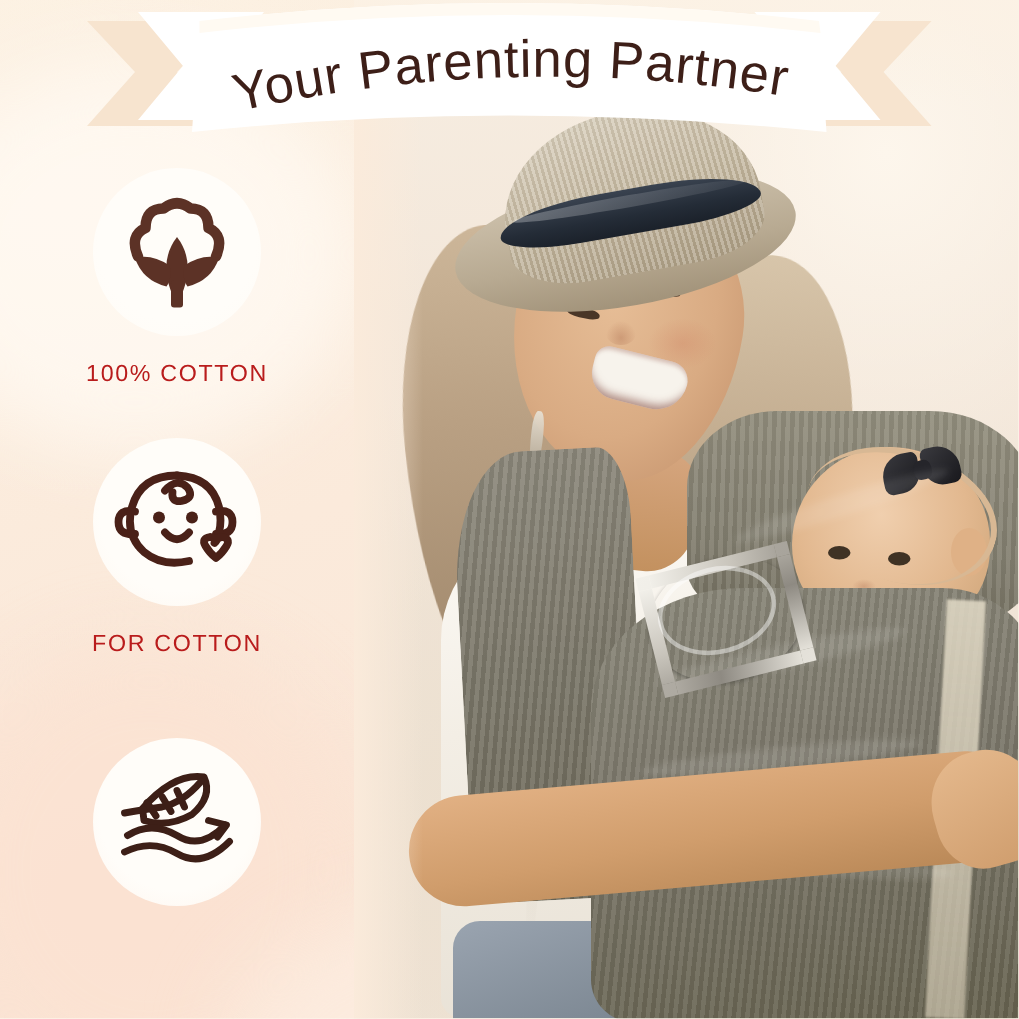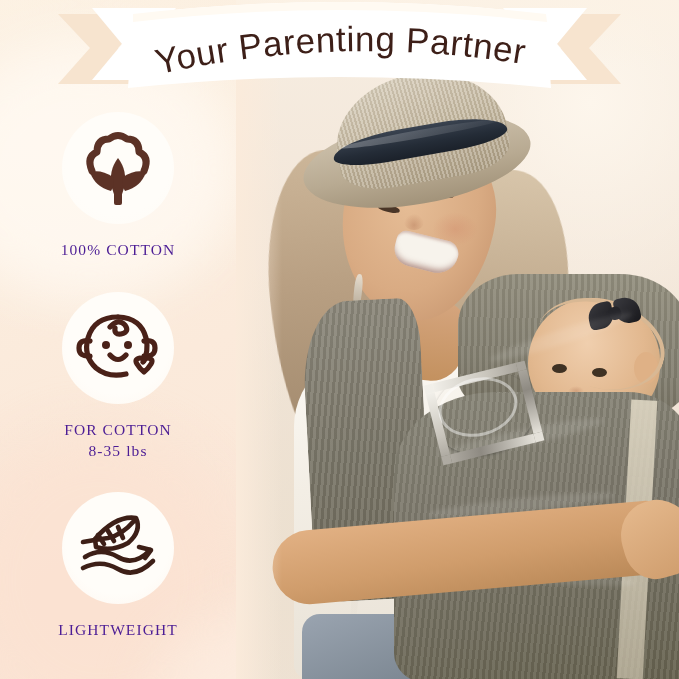--- a/index.html
+++ b/index.html
@@ -265,25 +265,25 @@
   .f3{top:492px;}
   .circle{
     width:112px;height:112px;margin:0 auto;
     background:radial-gradient(circle at 50% 45%, #fffdf9 0%, #fffdf9 62%, rgba(255,253,249,.82) 85%, rgba(255,253,249,.25) 100%);
     border-radius:50%;
     display:flex;align-items:center;justify-content:center;
   }
   .circle svg{display:block;}
   .f-label{
     margin-top:16px;
-    color:#4c1d95;
+    color:#b91c1c;
     font-size:15.5px;
     letter-spacing:1.1px;
     line-height:1.35;
-    font-family:Liberation Serif, serif;
+    font-family:Liberation Sans, sans-serif;
   }
   .f-label .l2{display:block;}
 </style>
 </head>
 <body>
 
 <div id="poster">
 
   <div class="bg-base"></div>
   <div class="bg-blot blot-a"></div>
@@ -406,21 +406,20 @@
             <path d="M54 37 L54 37" stroke-width="8"></path>
 
             <path d="M36 47 Q44 56 52 47"></path>
 
             <path d="M63 56 Q60 51 66 50 Q69 50 70 53 Q71 50 74 50 Q80 51 77 56 Q74 61 70 64 Q66 61 63 56 Z"></path>
           </g>
         </svg>
       </div>
       <div class="f-label">
         <span>FOR COTTON</span>
-        <span class="l2">8-35 lbs</span>
       </div>
     </div>
 
     <div class="feature f3">
       <div class="circle">
         <svg width="88" height="74" viewBox="0 0 88 74">
           <g fill="none" stroke="#3d1f17" stroke-width="4.6" stroke-linecap="round" stroke-linejoin="round">
 
             <path d="M21 28 Q42 4 62 7 Q68 20 54 32 Q38 41 22 36 Z"></path>
 
@@ -431,18 +430,17 @@
             <path d="M44 16 L49 27"></path>
 
             <path d="M11 46 Q27 36 44 46 Q60 56 76 39"></path>
             <path d="M65 36 L77 39 L71 47"></path>
 
             <path d="M9 57 Q27 48 44 58 Q61 68 79 50"></path>
           </g>
         </svg>
       </div>
       <div class="f-label">
-        <span>LIGHTWEIGHT</span>
       </div>
     </div>
 
   </div>
 </div>
 
 </body></html>

